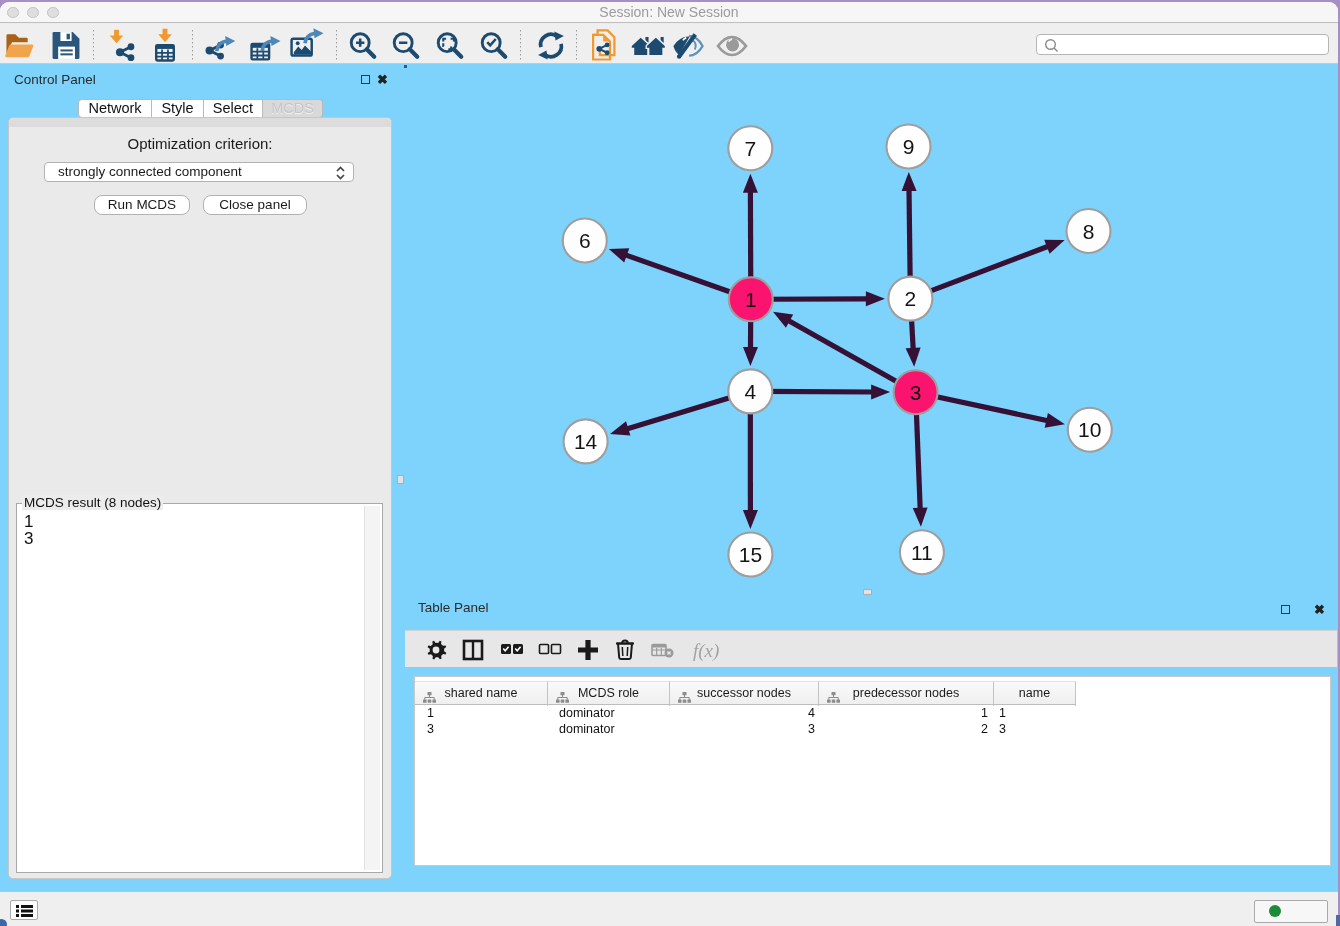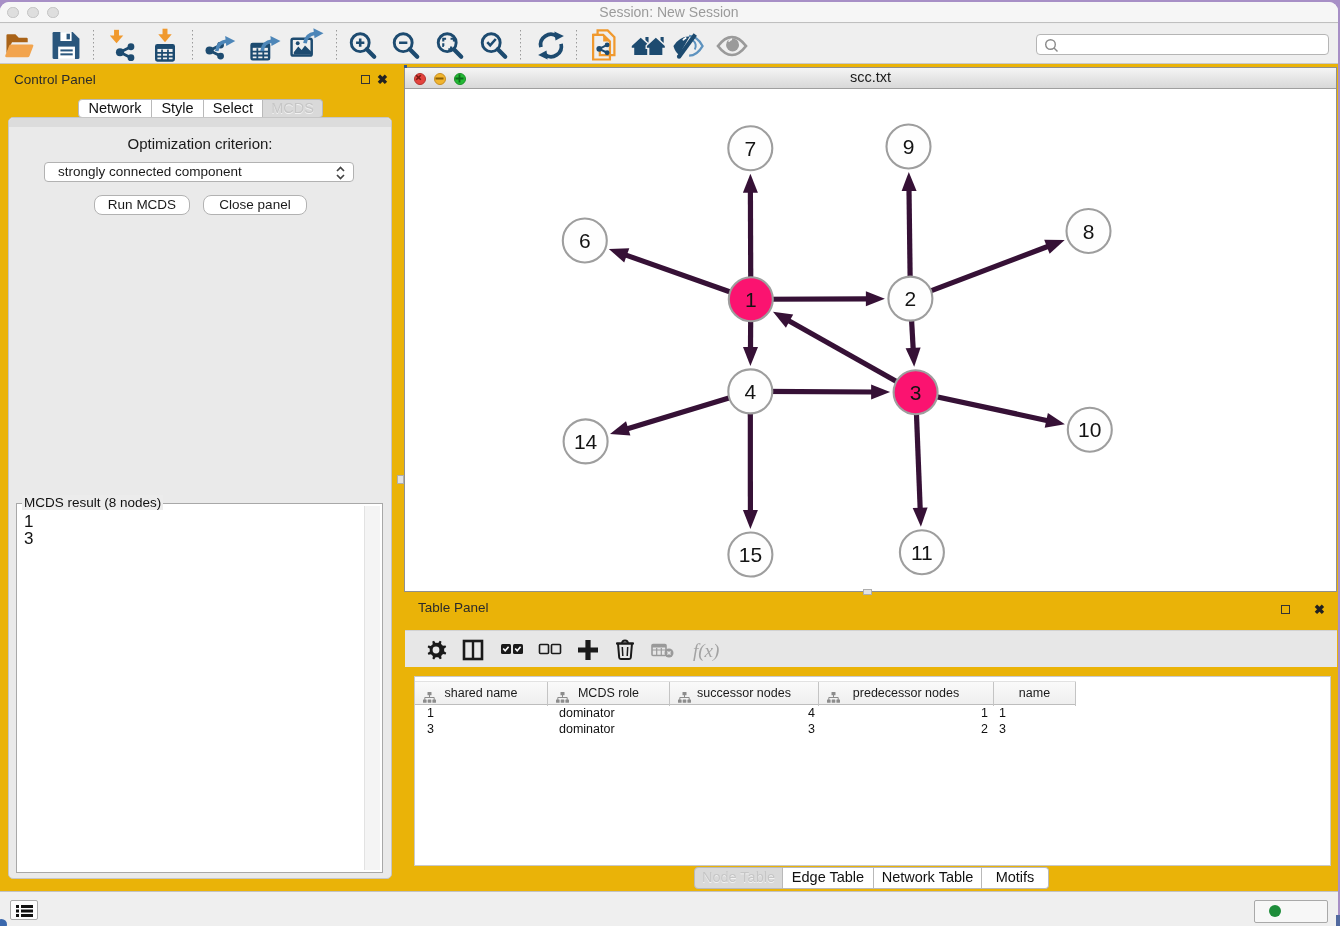--- a/index.html
+++ b/index.html
@@ -7,21 +7,21 @@
 body { background:#a78fc6; font-family:"Liberation Sans", sans-serif; position:relative; }
 #win { position:absolute; left:0; top:2px; width:1338px; height:924px; background:#ececec; border-radius:9px 9px 0 0; overflow:hidden; }
 
 #titlebar { position:absolute; left:0; top:0; width:100%; height:21px; background:#f6f6f6; border-bottom:1px solid #bfbfbf; }
 .tl { position:absolute; top:4.5px; width:11.5px; height:11.5px; border-radius:50%; background:#dedede; border:1px solid #c3c3c3; }
 #apptitle { position:absolute; top:2px; width:100%; text-align:center; font-size:14px; color:#9b9b9b; }
 
 #toolbar { position:absolute; left:0; top:22px; width:100%; height:40px; background:#efefef; border-bottom:1px solid #c9c9c9; }
 #search { position:absolute; left:1036px; top:10px; width:293px; height:21px; background:#fff; border:1px solid #b5b5b5; border-radius:4px; }
 
-#main { position:absolute; left:0; top:62px; width:100%; height:827px; background:#eab308; }
+#main { position:absolute; left:0; top:62px; width:100%; height:827px; background:#7dd3fc; }
 
 #cptitle { position:absolute; left:14px; top:8px; font-size:13.5px; color:#2b2b2b; }
 .pfloat { position:absolute; width:9px; height:9px; border:1.6px solid #333; background:transparent; }
 .pclose { position:absolute; font-size:13px; font-weight:bold; color:#222; line-height:10px; }
 .tabs { position:absolute; height:19px; display:flex;border-radius:7px; }
 .tab { height:19px; line-height:17px; font-size:14.5px; text-align:center; background:#fff; border:1px solid #b9b9b9; border-left:none; color:#111; }
 .tab.first { border-left:1px solid #b9b9b9; border-radius:4px 0 0 4px; }
 .tab.last { border-radius:0 4px 4px 0; }
 .tab.sel { background:#d9d9d9; color:#c6c6c6; text-shadow:0 1px 0 #f2f2f2; }
 #cppane { position:absolute; left:8px; top:53px; width:384px; height:762px; background:#eaeaea; border:1px solid #c6c6c6; border-radius:5px; }
@@ -221,35 +221,20 @@
         </svg></div>
     <div id="optlabel">Optimization criterion:</div>
     <div class="btn" style="left:94px; width:96px">Run MCDS</div>
     <div class="btn" style="left:203px; width:104px">Close panel</div>
     <div id="fs">
       <div id="fslegend">MCDS result (8 nodes)</div>
       <div id="fstext">1<br>3</div>
       <div id="fsscroll"></div>
     </div>
 
-    <div id="netwin">
-      <div id="nettitle">
-        <div class="mac" style="left:8.5px; background:#e4433e; border:1px solid #b2322e;"></div>
-        <div class="mac" style="left:28.5px; background:#f1b52e; border:1px solid #c78e23;"></div>
-        <div class="mac" style="left:48.5px; background:#23ba35; border:1px solid #1a8f28;"></div>
-        <div class="t">scc.txt</div>
-<svg width="70" height="21" style="position:absolute;left:0;top:0">
-            <g stroke="#7c1a12" stroke-width="1.6">
-              <path d="M11.2,7.2 l4.6,4.6 M15.8,7.2 l-4.6,4.6"></path>
-            </g>
-            <path d="M30.5,10.5 h8" stroke="#8a5f06" stroke-width="1.8"></path>
-            <path d="M50.5,10.5 h8 M54.5,6.5 v8" stroke="#0d6b1b" stroke-width="1.8"></path>
-          </svg>
-      </div>
-    </div>
     <svg width="930" height="499" style="position:absolute;left:406px;top:25px">
 <line x1="344.8" y1="210.3" x2="344.4" y2="102.3" stroke="#361136" stroke-width="5.2"></line>
 <polygon points="344.4,84.8 351.9,103.8 336.9,103.8" fill="#361136"></polygon>
 <line x1="344.8" y1="210.3" x2="219.3" y2="165.9" stroke="#361136" stroke-width="5.2"></line>
 <polygon points="202.8,160.0 223.3,159.3 218.2,173.4" fill="#361136"></polygon>
 <line x1="344.8" y1="210.3" x2="461.4" y2="209.8" stroke="#361136" stroke-width="5.2"></line>
 <polygon points="478.9,209.7 459.9,217.3 459.9,202.3" fill="#361136"></polygon>
 <line x1="344.8" y1="210.3" x2="344.5" y2="259.4" stroke="#361136" stroke-width="5.2"></line>
 <polygon points="344.4,276.9 337.0,257.9 352.0,257.9" fill="#361136"></polygon>
 <line x1="504.4" y1="209.6" x2="503.0" y2="100.5" stroke="#361136" stroke-width="5.2"></line>
@@ -396,26 +381,20 @@
       <div class="trow" style="left:144px; top:29px">dominator</div>
       <div class="trow" style="left:340px; width:60px; top:29px; text-align:right">4</div>
       <div class="trow" style="left:513px; width:60px; top:29px; text-align:right">1</div>
       <div class="trow" style="left:584px; top:29px">1</div>
       <div class="trow" style="left:12px; top:45px">3</div>
       <div class="trow" style="left:144px; top:45px">dominator</div>
       <div class="trow" style="left:340px; width:60px; top:45px; text-align:right">3</div>
       <div class="trow" style="left:513px; width:60px; top:45px; text-align:right">2</div>
       <div class="trow" style="left:584px; top:45px">3</div>
     </div>
-    <div class="tabs" style="left:694px; top:803px; position:absolute; height:22px">
-      <div class="tab sel first" style="width:89px; height:22px; line-height:18px">Node Table</div>
-      <div class="tab" style="width:91px; height:22px; line-height:18px">Edge Table</div>
-      <div class="tab" style="width:108px; height:22px; line-height:18px">Network Table</div>
-      <div class="tab last" style="width:67px; height:22px; line-height:18px">Motifs</div>
-    </div>
   </div>
   <div id="statusbar">
     <div id="listb">
         <svg width="17" height="14" style="position:absolute;left:5px;top:2.5px">
           <g fill="#111">
             <rect x="0" y="1" width="3" height="3"></rect>
             <rect x="5" y="1" width="12" height="3"></rect>
             <rect x="0" y="5.5" width="3" height="3"></rect>
             <rect x="5" y="5.5" width="12" height="3"></rect>
             <rect x="0" y="10" width="3" height="3"></rect>

